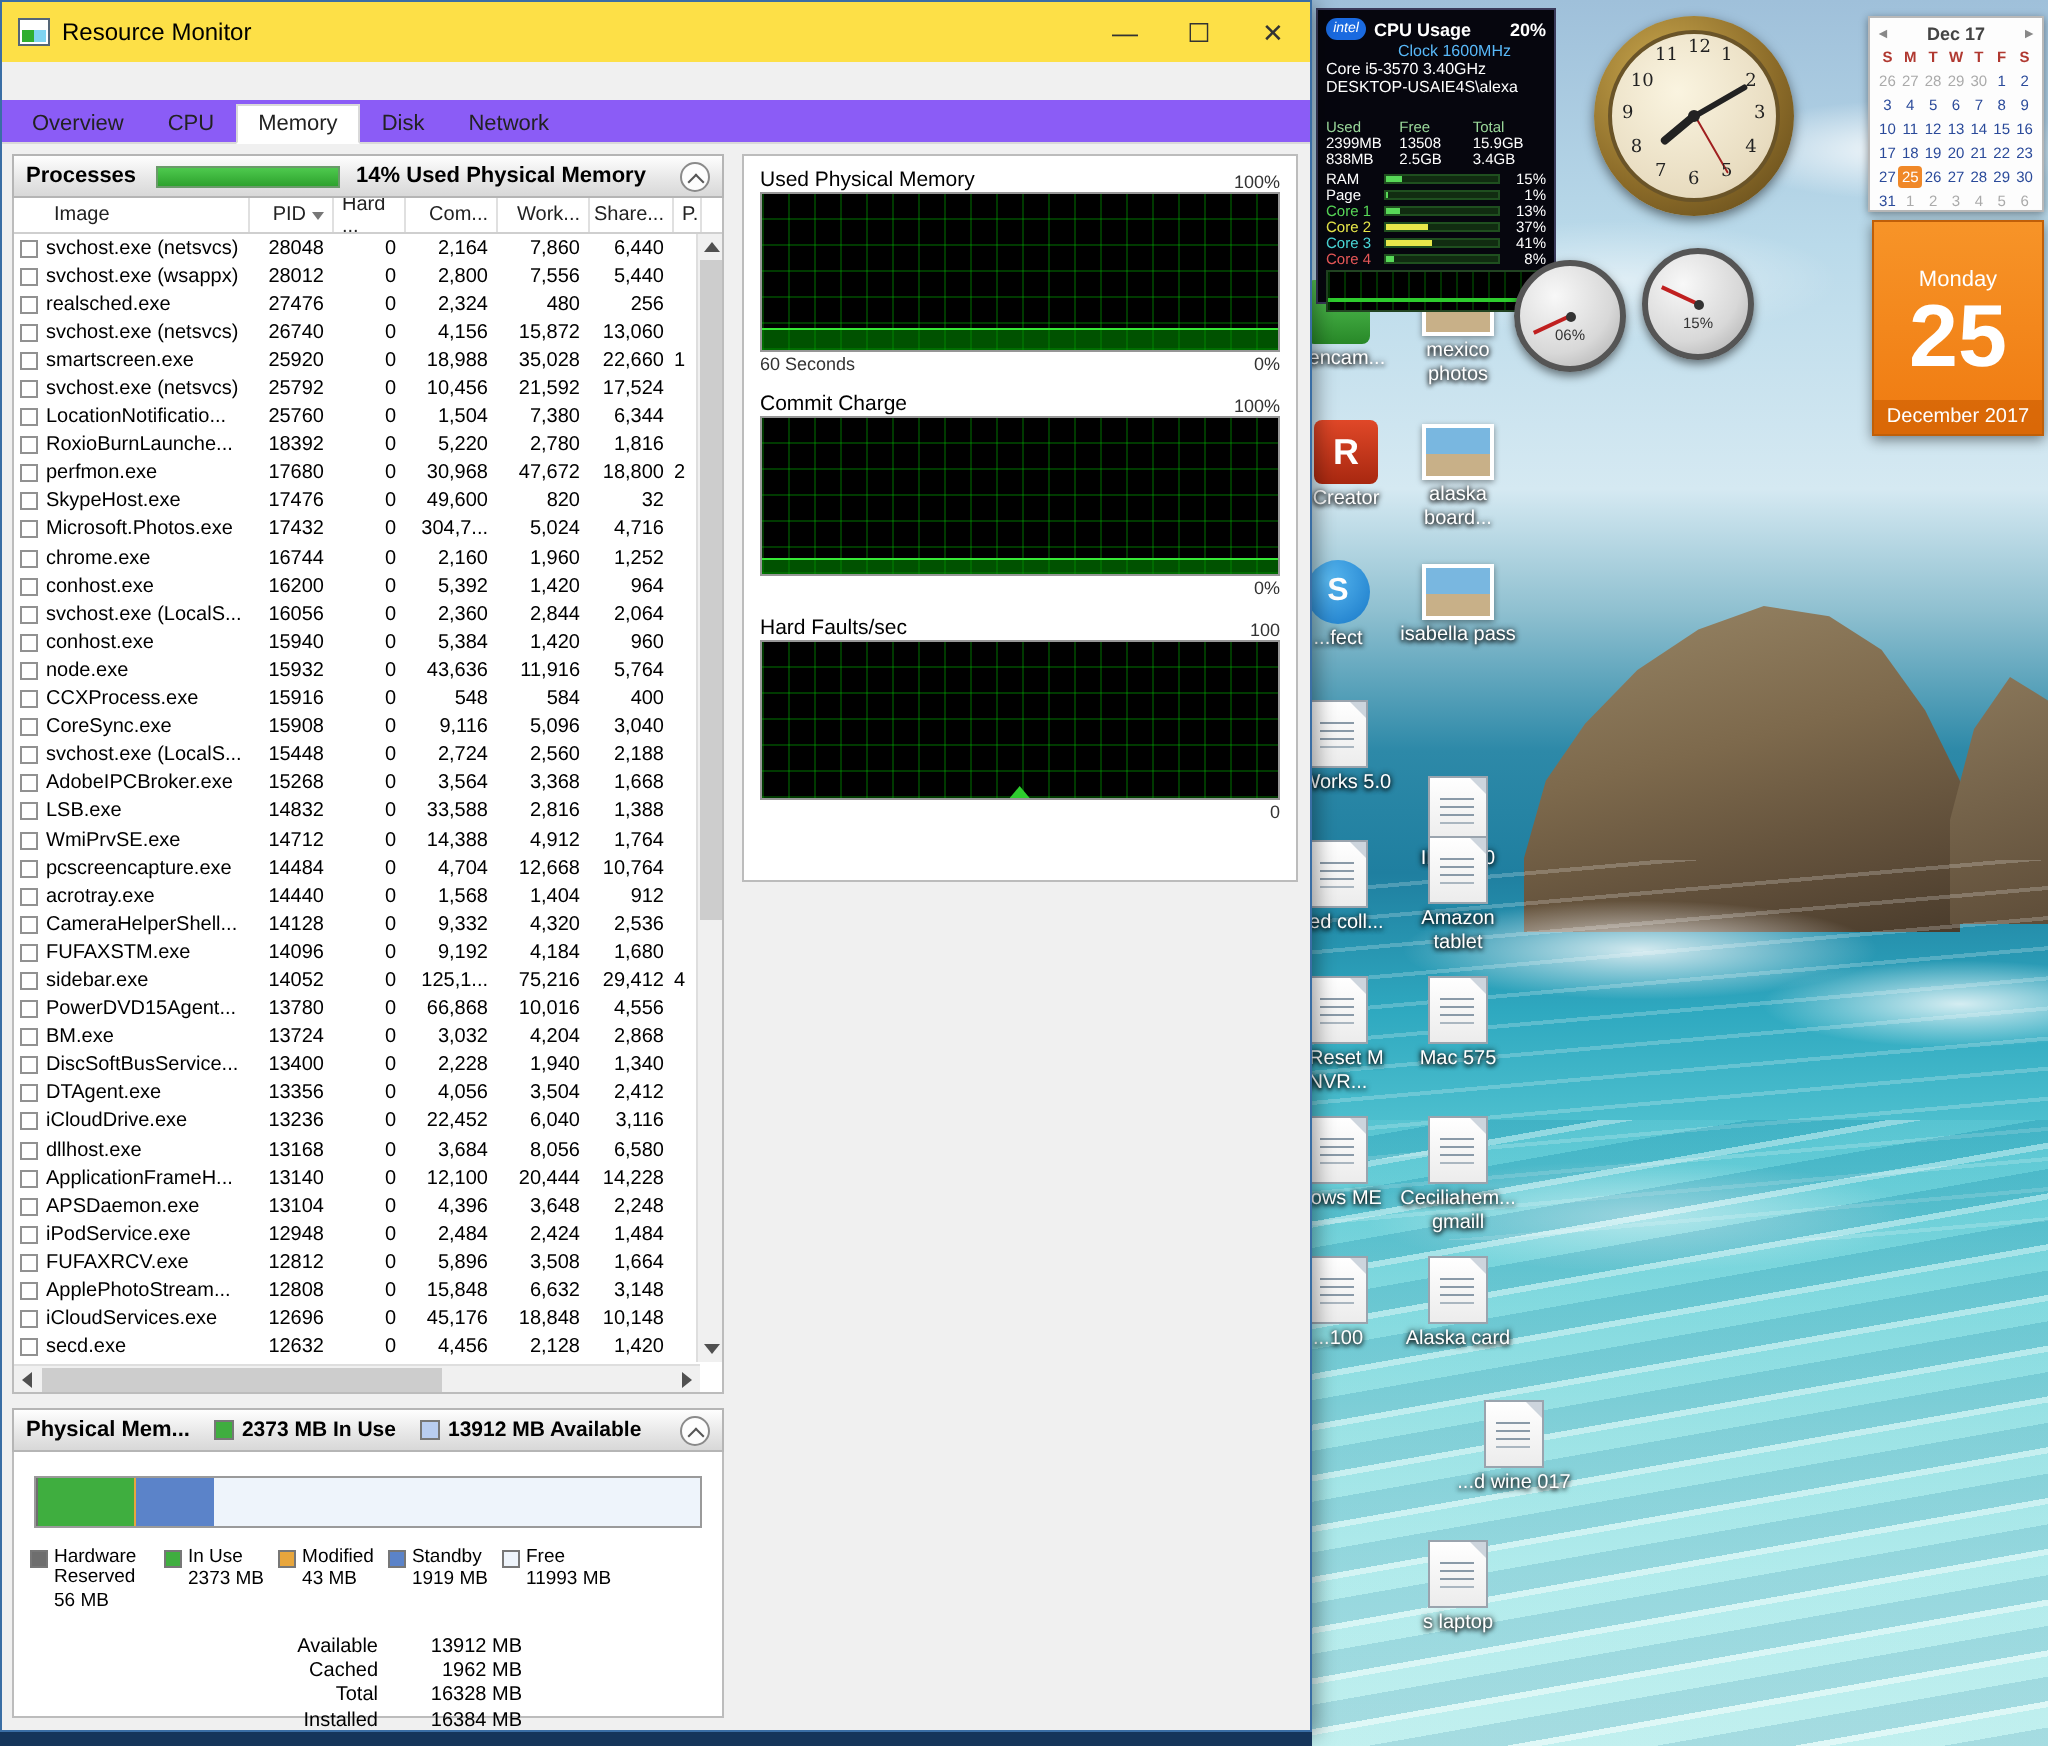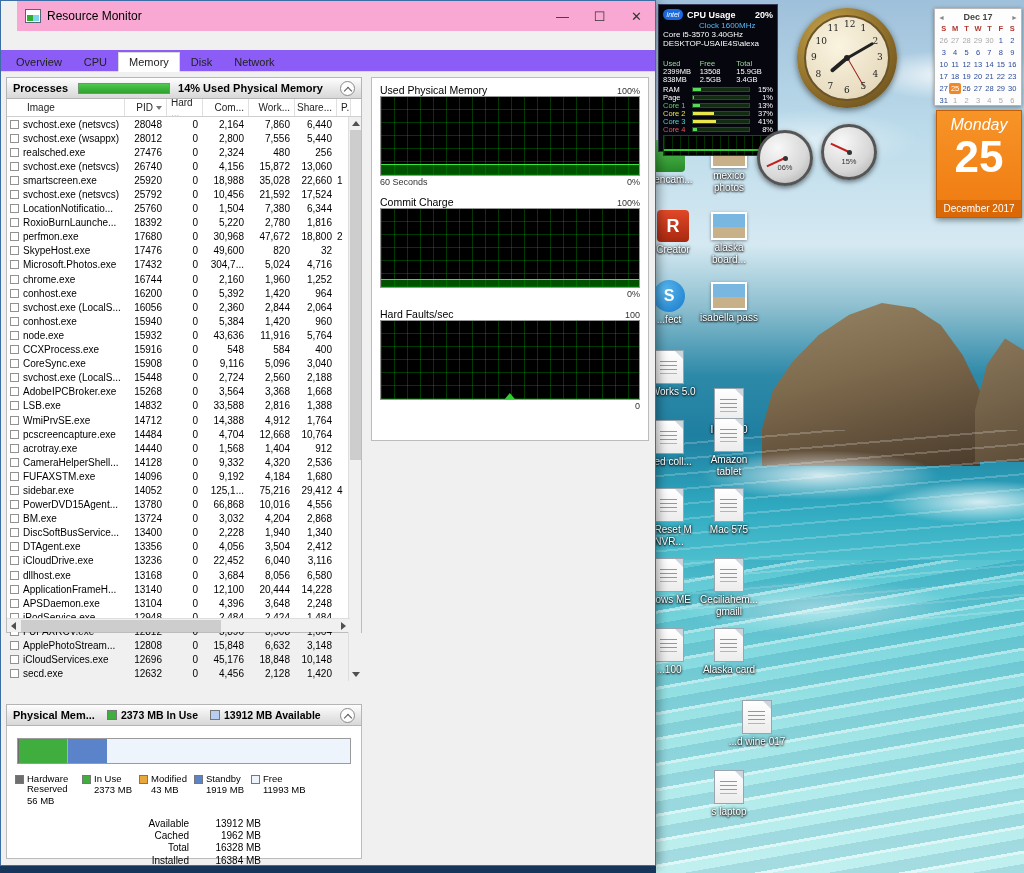--- a/index.html
+++ b/index.html
@@ -66,37 +66,37 @@
 .mchdr{display:flex;align-items:center;justify-content:space-between;font-size:9px;color:#444;height:12px;font-weight:bold;}
 .mcarrow{font-size:7px;color:#888;}
 .mcgrid{display:grid;grid-template-columns:repeat(7,1fr);row-gap:1px;}
 .cday{font-size:7.5px;text-align:center;color:#2a4a9a;height:11px;line-height:11px;}
 .cday.dow{color:#b03830;font-weight:bold;}
 .cday.muted{color:#aaa;}
 .cday.hl{background:#f08828;color:#fff;border-radius:2px;}
 
 
 .bigcal{position:absolute;left:936px;top:110px;width:86px;height:108px;z-index:2;background:linear-gradient(#f79428,#ef7a10);border:1px solid #c05f08;box-shadow:0 2px 6px rgba(0,0,0,.45);display:flex;flex-direction:column;align-items:center;color:#fff;}
-.bcweekday{font-size:16px;margin-top:5px;font-style:italic;}
+.bcweekday{font-size:11px;margin-top:23px;}
 .bcday{font-size:44px;font-weight:bold;line-height:1.05;}
 .bcmonth{font-size:10px;background:rgba(200,90,0,.55);width:100%;text-align:center;padding:3px 0;margin-top:auto;}
 
 
 .gauge{position:absolute;width:56px;height:56px;border-radius:50%;background:radial-gradient(circle at 35% 30%,#f8f8f8,#d8d8d8 60%,#a8a8a8);border:3px solid #555;box-shadow:0 2px 5px rgba(0,0,0,.5);z-index:2;}
 .g1{left:757px;top:130px;}
 .g2{left:821px;top:124px;}
 .gneedle{position:absolute;left:50%;bottom:50%;width:2px;height:20px;margin-left:-1px;background:#c02020;transform-origin:50% 100%;}
 .g1 .gneedle{transform:rotate(-115deg);}
 .g2 .gneedle{transform:rotate(-65deg);}
 .gcenter{position:absolute;left:50%;top:50%;width:5px;height:5px;margin:-2.5px;border-radius:50%;background:#333;}
 .glabel{position:absolute;left:0;right:0;top:60%;text-align:center;font-size:7.5px;color:#333;}
 
 
 .win{position:absolute;left:0;top:0;width:656px;height:866px;background:#f0f0f0;border:1px solid #3a6ea5;box-shadow:2px 2px 10px rgba(0,0,0,.4);z-index:5;}
-.titlebar{position:absolute;left:16px;top:0;right:0;height:30px;background:#f9a8d4;display:flex;align-items:center;}
+.titlebar{position:absolute;left:0;top:0;right:0;height:30px;background:#fde047;display:flex;align-items:center;}
 .appicon{width:16px;height:14px;margin:0 6px 0 8px;position:relative;background:#fff;border:1px solid #567;}
 .appicon::after{content:"";position:absolute;left:1px;right:1px;bottom:1px;height:6px;background:linear-gradient(90deg,#2fae2f 50%,#7fd4f0 50%);}
 .wtitle{font-size:12px;color:#000;}
 .capbtns{margin-left:auto;display:flex;height:100%;}
 .capbtn{width:37px;height:100%;display:flex;align-items:center;justify-content:center;font-size:13px;color:#333;}
 .menubar{position:absolute;top:30px;left:0;right:0;height:19px;background:#fff;display:flex;align-items:center;font-size:12px;color:#222;}
 .menuitem{padding:0 9px;}
 .tabbar{position:absolute;top:49px;left:0;right:0;height:22px;background:#8b5cf6;display:flex;align-items:flex-end;padding-left:4px;border-bottom:1px solid #d9d9d9;}
 .tab{font-size:11px;color:#222;padding:3px 10px;border:1px solid transparent;margin-bottom:-1px;}
 .tab.active{background:#fff;border-color:#d9d9d9;border-bottom-color:#fff;}
@@ -108,21 +108,21 @@
 .chevbtn{margin-left:auto;margin-right:6px;width:15px;height:15px;border:1px solid #8a8a8a;border-radius:50%;background:#fdfdfd;position:relative;flex:0 0 15px;}
 .chevbtn::after{content:"";position:absolute;left:4px;top:6px;width:5px;height:5px;border-left:1.5px solid #555;border-top:1.5px solid #555;transform:rotate(45deg);}
 .prochdr{left:5px;top:76px;width:356px;}
 .pmhdr{left:5px;top:703px;width:356px;}
 .sq{width:10px;height:10px;border:1px solid #777;margin:0 4px 0 12px;flex:0 0 10px;}
 .sq.green{background:#3fae3f;}
 .sq.blue{background:#b9cdf0;}
 .pmtext{font-weight:bold;font-size:10.5px;}
 
 
-.tablebox{position:absolute;left:5px;top:98px;width:356px;height:534px;background:#fff;border:1px solid #bcbcbc;border-top:none;}
+.tablebox{position:absolute;left:5px;top:98px;width:356px;height:598px;background:#fff;border:1px solid #bcbcbc;border-top:none;}
 .thead{display:flex;height:18px;border-bottom:1px solid #cfcfcf;}
 .hcell{font-size:10px;color:#222;border-right:1px solid #e0e0e0;display:flex;align-items:center;padding:0 4px;overflow:hidden;}
 .hc0{width:118px;padding-left:20px;}
 .hc1{width:42px;justify-content:flex-end;}
 .hc2{width:36px;justify-content:flex-end;}
 .hc3{width:46px;justify-content:flex-end;}
 .hc4{width:46px;justify-content:flex-end;}
 .hc5{width:42px;justify-content:flex-end;}
 .hc6{width:14px;}
 .tri-sort{width:0;height:0;border-left:3px solid transparent;border-right:3px solid transparent;border-top:4px solid #777;margin-left:3px;}

